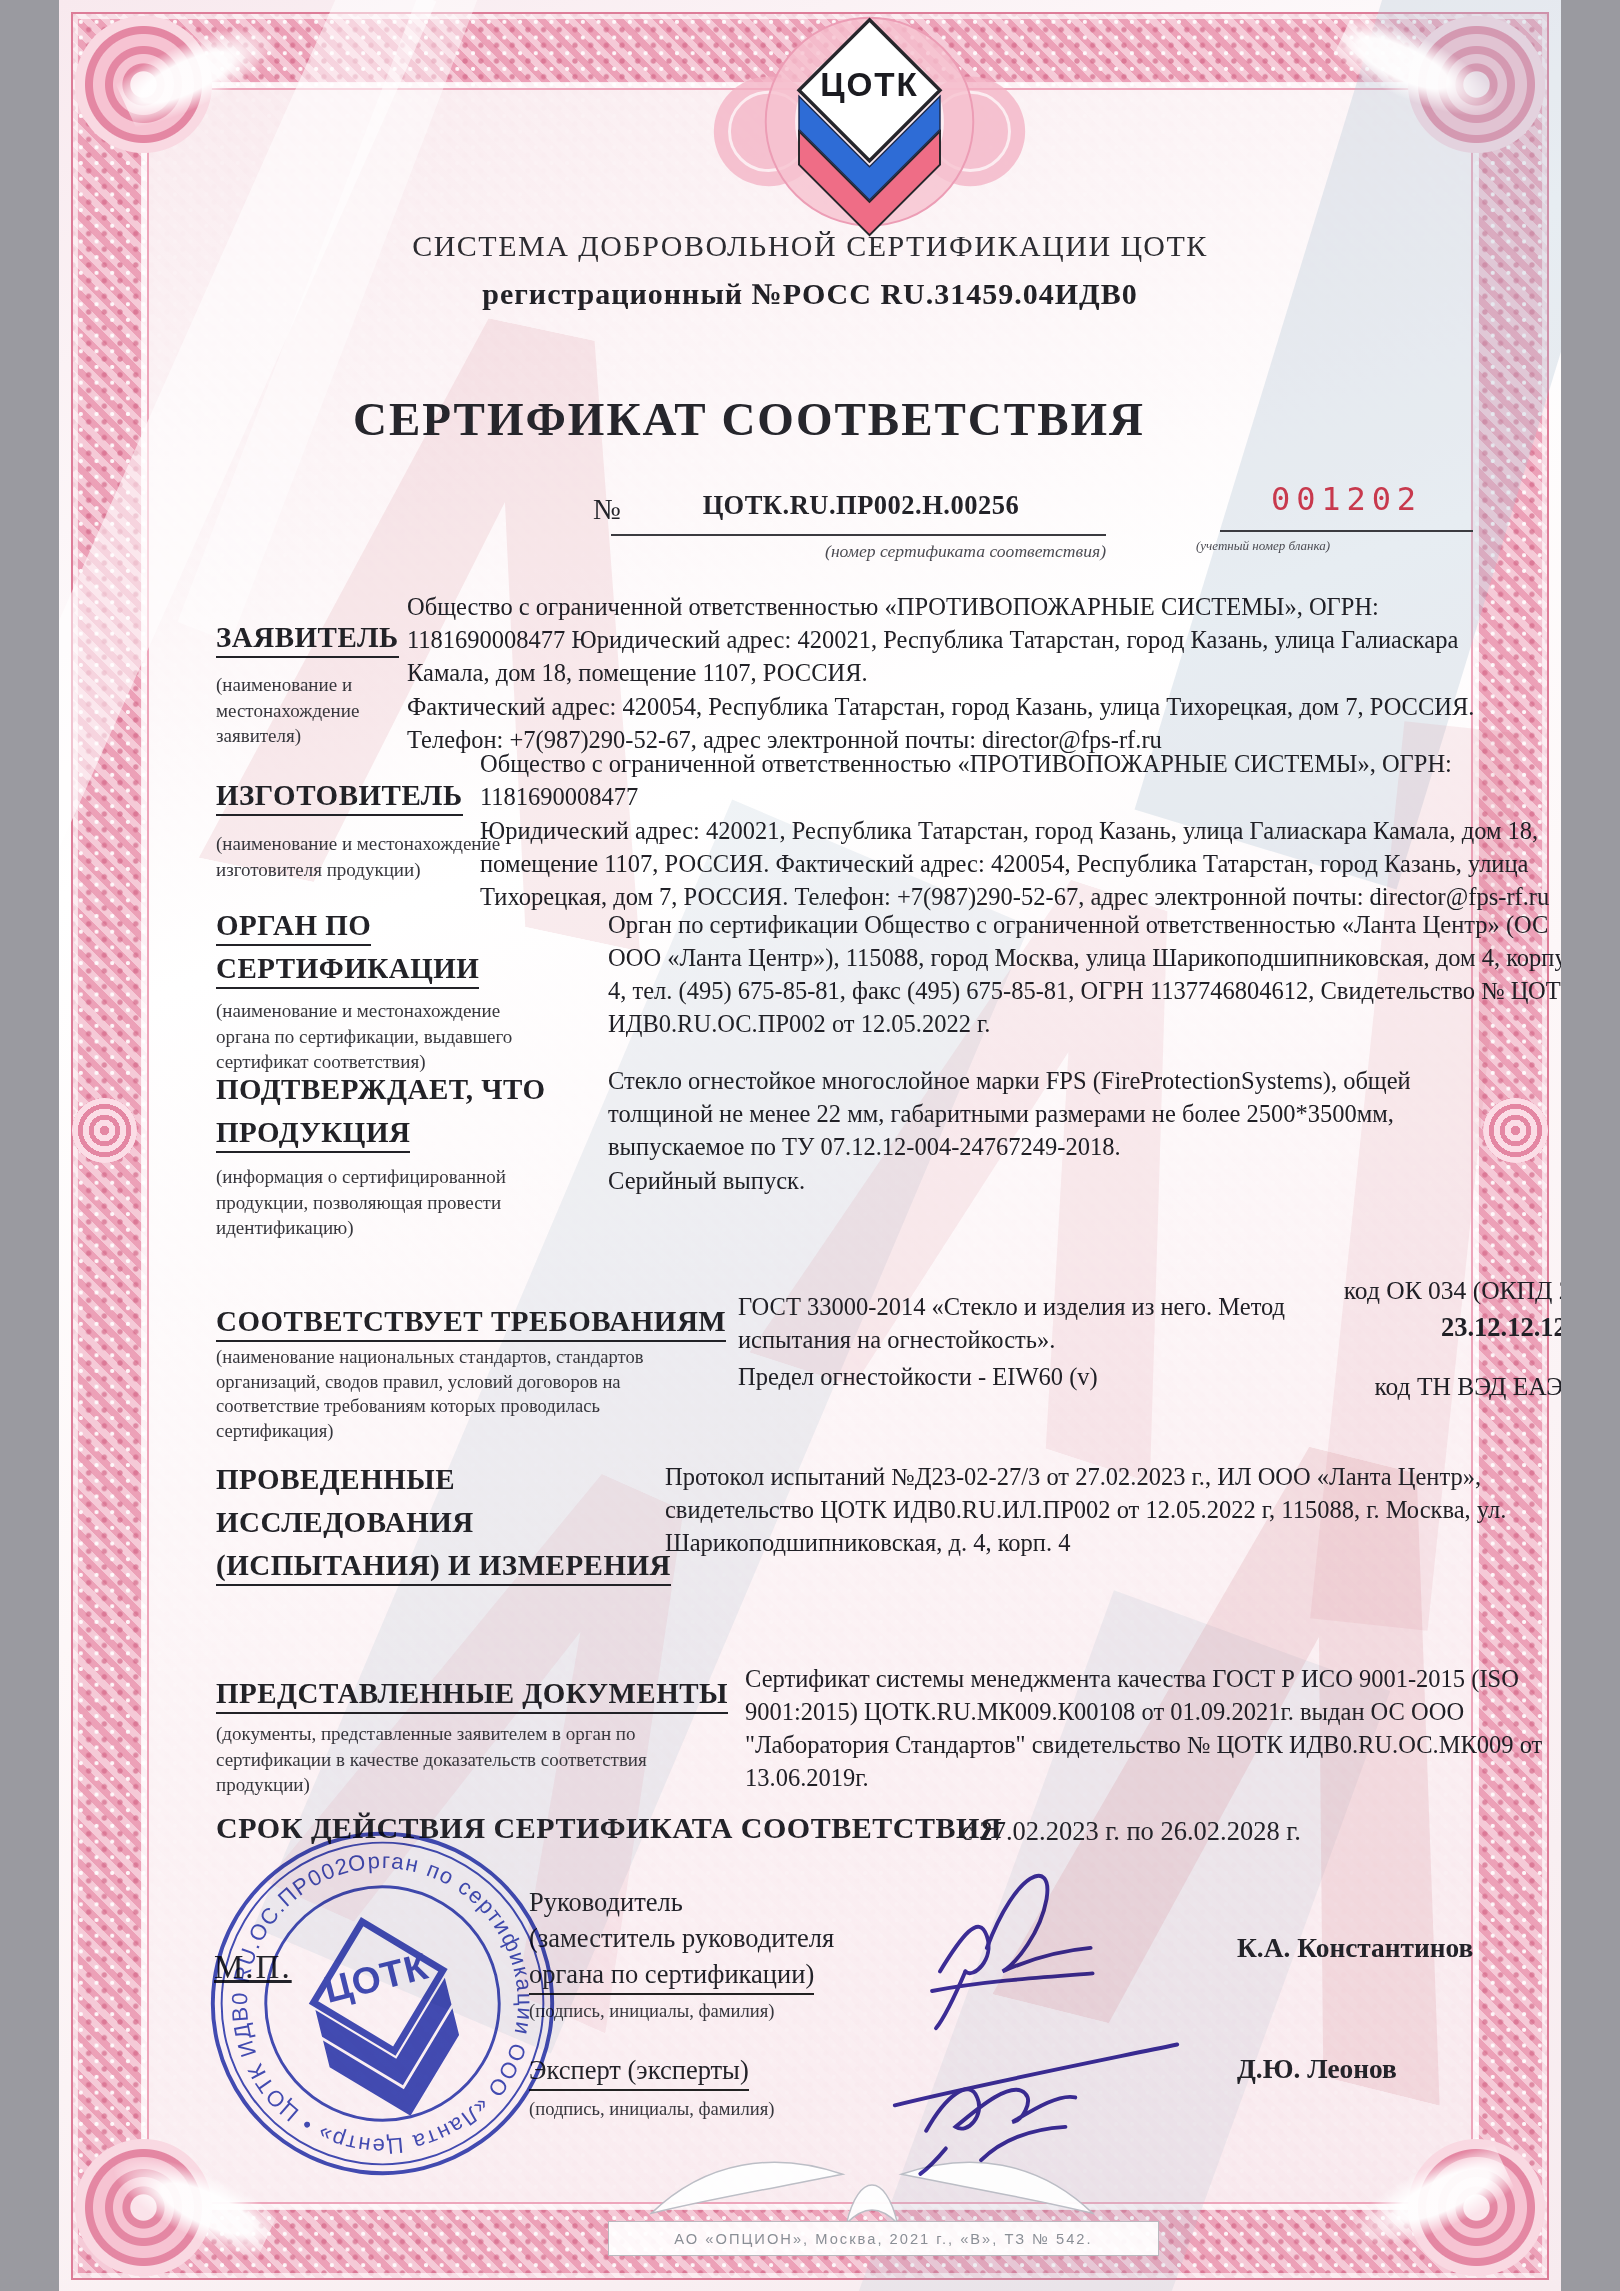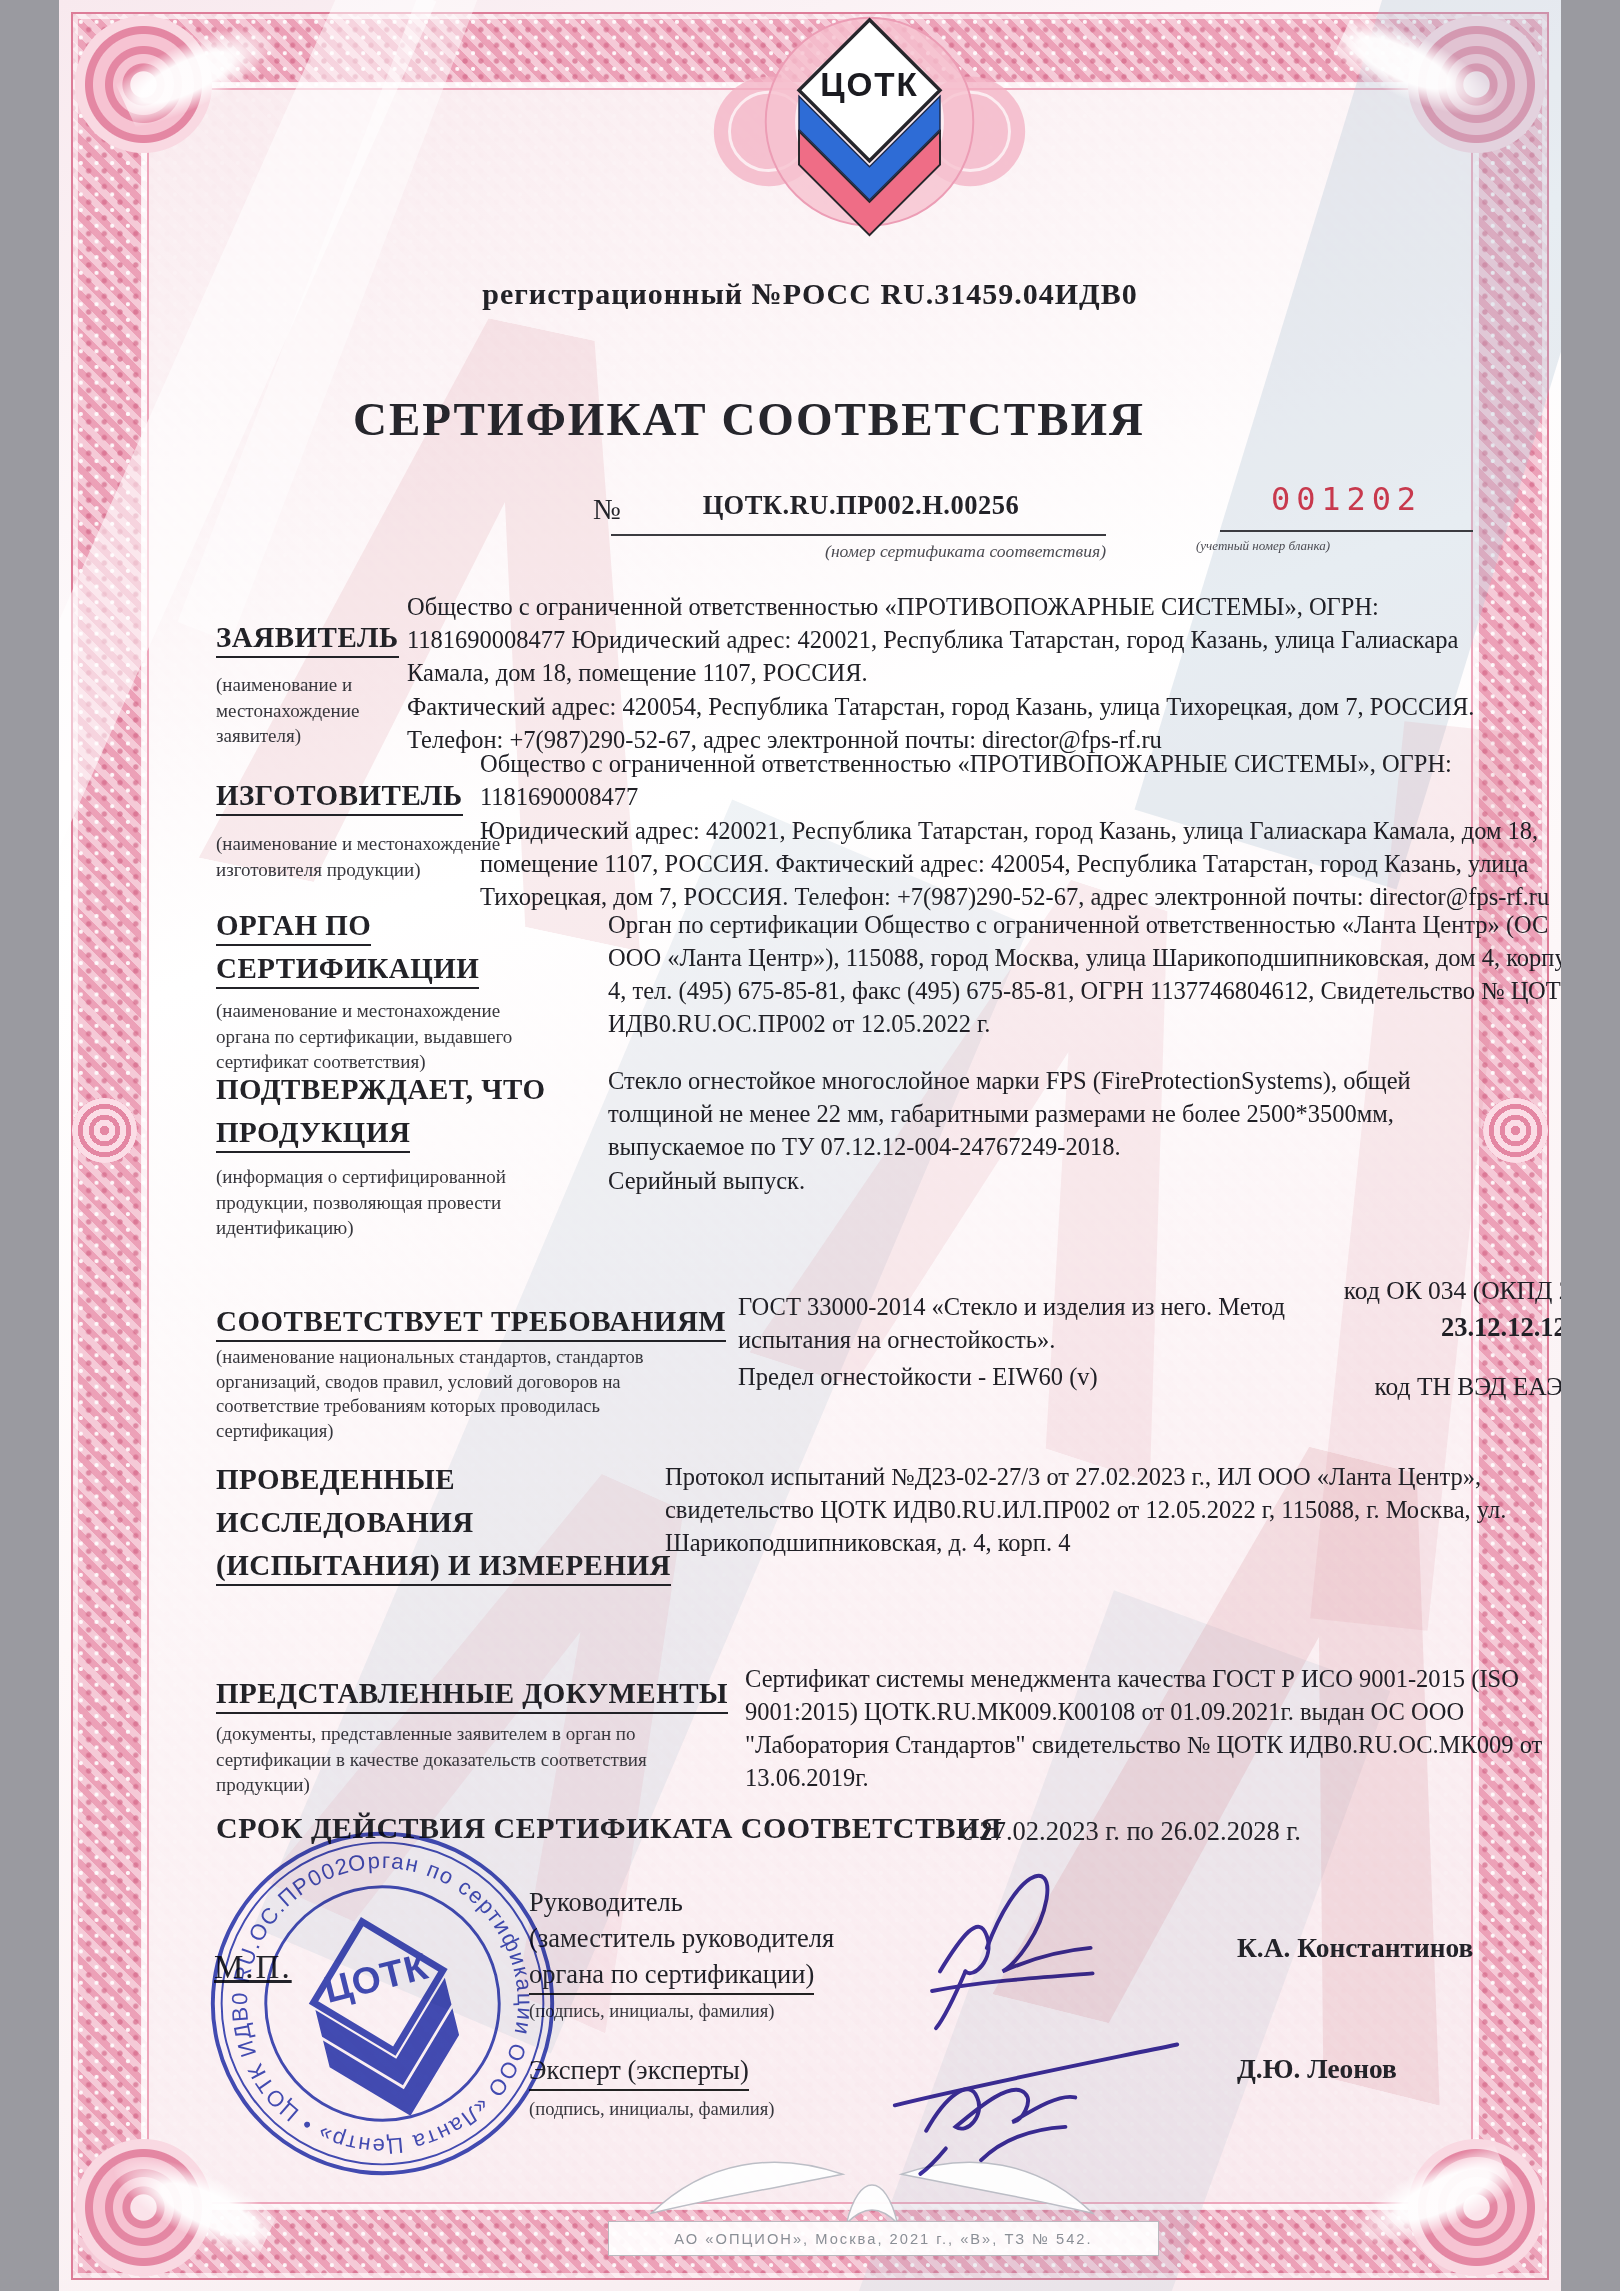--- a/index.html
+++ b/index.html
@@ -124,20 +124,21 @@
       <circle cx="167" cy="118" r="76" fill="#fdf2f5" opacity=".9"></circle>
     </g>
     <g>
       <polygon points="167,14 239,86 167,158 95,86" fill="#ffffff" stroke="#26262b" stroke-width="3.5"></polygon>
       <path d="M95 128 L167 200 L239 128 L239 162 L167 234 L95 162 Z" fill="var(--logo-pink,#ef6d86)" stroke="#26262b" stroke-width="2"></path>
       <path d="M95 92 L167 164 L239 92 L239 126 L167 198 L95 126 Z" fill="var(--logo-blue,#2e6cd6)" stroke="#1e2c4f" stroke-width="1.5"></path>
       <text x="167" y="92" text-anchor="middle" font-family="Liberation Sans, sans-serif" font-size="34" font-weight="700" letter-spacing="2" fill="#1b1b20">ЦОТК</text>
     </g>
   </svg>
 
+  <div class="abs hdr-sys">СИСТЕМА ДОБРОВОЛЬНОЙ СЕРТИФИКАЦИИ ЦОТК</div>
   <div class="abs hdr-reg">регистрационный №РОСС RU.31459.04ИДВ0</div>
   <div class="abs title">СЕРТИФИКАТ СООТВЕТСТВИЯ</div>
 
   <div class="abs numsign">№</div>
   <div class="abs numval">ЦОТК.RU.ПР002.Н.00256</div>
   <div class="abs numline"></div>
   <div class="abs numcap">(номер сертификата соответствия)</div>
   <div class="abs blank">001202</div>
   <div class="abs blankline"></div>
   <div class="abs blankcap">(учетный номер бланка)</div>

